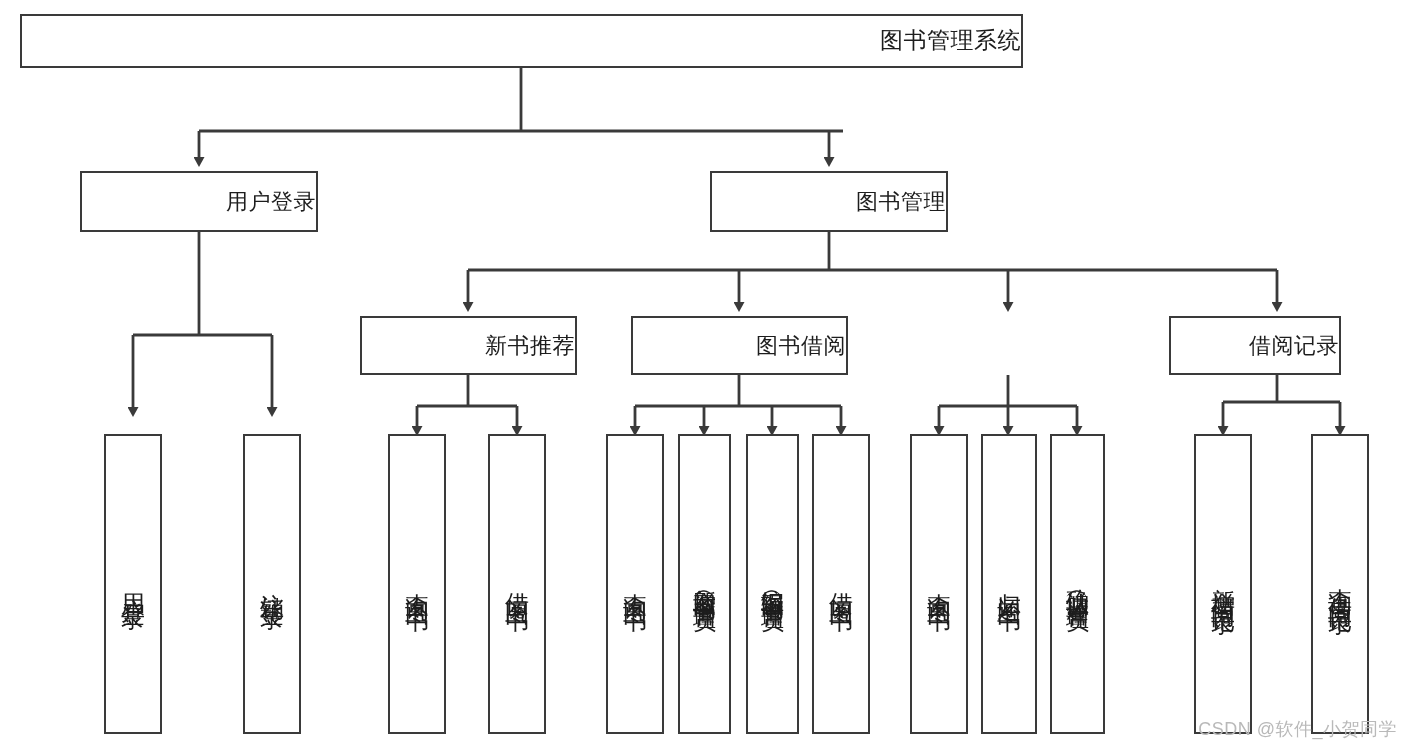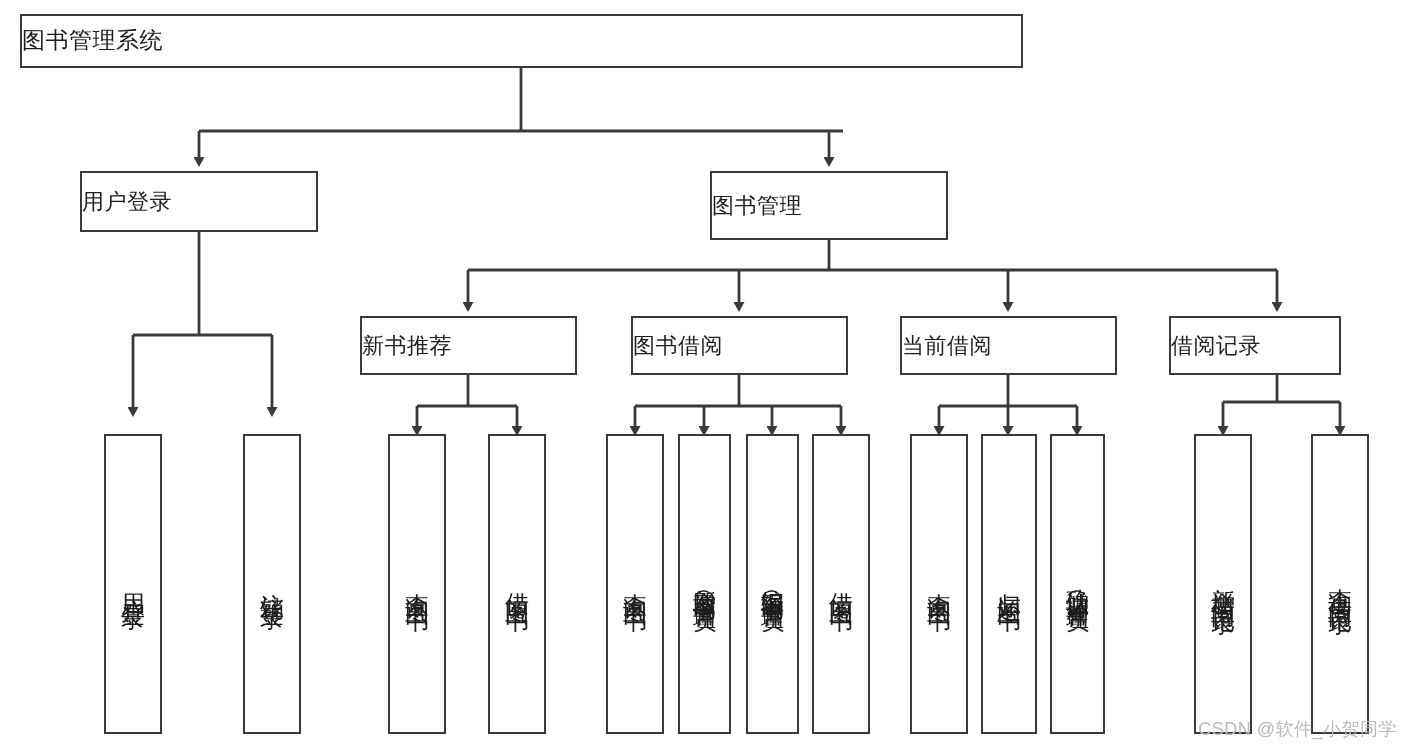--- a/index.html
+++ b/index.html
@@ -21,21 +21,21 @@
     width:1405px;height:747px;
     pointer-events:none;
   }
   .node{
     position:absolute;
     box-sizing:border-box;
     background:#ffffff;
     border:2.5px solid #3a3a3a;
     display:flex;
     align-items:center;
-    justify-content:flex-start;
+    justify-content:flex-end;
     color:#1d1d1d;
     z-index:2;
   }
   .node .lbl{
     display:block;
     text-align:center;
     line-height:1.18;
     letter-spacing:0.5px;
   }
   
@@ -125,32 +125,29 @@
     </g>
   </svg>
 
   <div class="node h-node root" style="left:20px;top:14px;width:1003px;height:54px;">
     <span class="lbl">图书管理系统</span>
   </div>
 
   <div class="node h-node" style="left:80px;top:171px;width:238px;height:61px;">
     <span class="lbl">用户登录</span>
   </div>
-  <div class="node h-node" style="left:710px;top:171px;width:238px;height:69px;">
+  <div class="node h-node" style="left:710px;top:171px;width:238px;height:61px;">
     <span class="lbl">图书管理</span>
   </div>
 
   <div class="node h-node" style="left:360px;top:316px;width:217px;height:59px;">
     <span class="lbl">新书推荐</span>
   </div>
   <div class="node h-node" style="left:631px;top:316px;width:217px;height:59px;">
     <span class="lbl">图书借阅</span>
-  </div>
-  <div class="node h-node" style="left:900px;top:316px;width:217px;height:59px;">
-    <span class="lbl">当前借阅</span>
   </div>
   <div class="node h-node" style="left:1169px;top:316px;width:172px;height:59px;">
     <span class="lbl">借阅记录</span>
   </div>
 
   <div class="node v-node" style="left:104px;top:434px;width:58px;height:300px;">
     <span class="lbl">用户登录</span>
   </div>
   <div class="node v-node" style="left:243px;top:434px;width:58px;height:300px;">
     <span class="lbl">注销登录</span>

